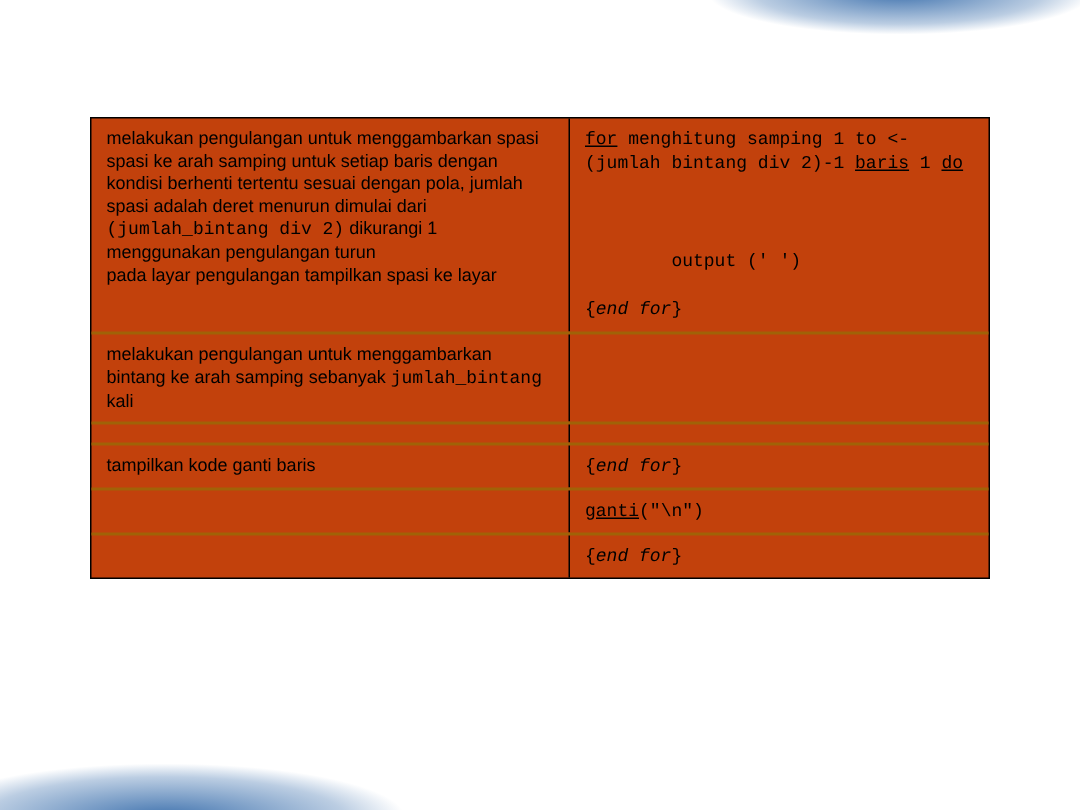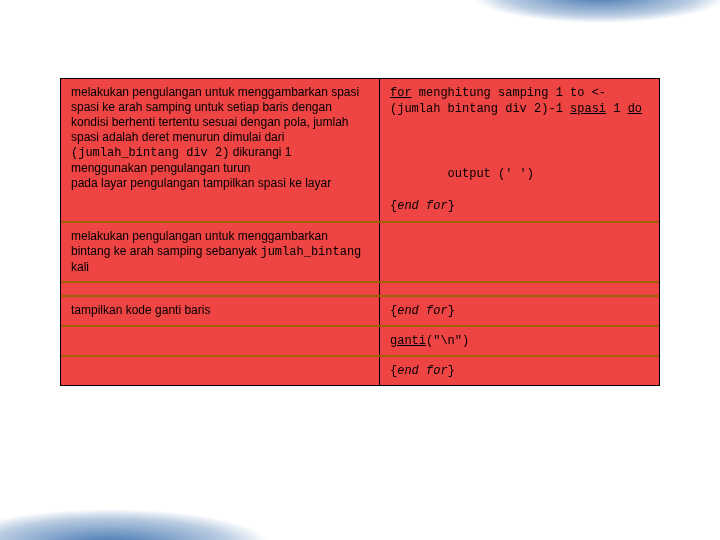--- a/index.html
+++ b/index.html
@@ -30,21 +30,21 @@
     pointer-events: none;
   }
   .card {
     position: absolute;
     top: 78px;
     left: 60px;
     width: 598px;
     border: 1px solid #000;
     display: flex;
     flex-direction: column;
-    background: #ef4444;
+    background: #c2410c;
   }
   .row {
     display: flex;
     align-items: stretch;
     border-top: 2px solid #a16207;
   }
   .row:first-child { border-top: none; }
   .left {
     width: 298px;
     padding: 6px 10px 6px 10px;
@@ -66,21 +66,21 @@
 </style>
 </head>
 <body>
 
 <div class="accent-top"></div>
 <div class="accent-bottom"></div>
 
 <div class="card">
     <div class="row">
       <div class="left">melakukan pengulangan untuk menggambarkan spasi spasi ke arah samping untuk setiap baris dengan kondisi berhenti tertentu sesuai dengan pola, jumlah spasi adalah deret menurun dimulai dari <span class="mono">(jumlah_bintang div 2)</span> dikurangi 1 menggunakan pengulangan turun<br>pada layar pengulangan tampilkan spasi ke layar</div>
-      <div class="right"><span class="kw">for</span><span> menghitung samping 1 to &lt;- (jumlah bintang div 2)-1 </span><span class="kw">spasi</span><span> 1 </span><span class="kw">do</span><span>
+      <div class="right"><span class="kw">for</span><span> menghitung samping 1 to &lt;- (jumlah bintang div 2)-1 </span><span class="kw">baris</span><span> 1 </span><span class="kw">do</span><span>
 
 
 
         output (' ')
 
 {</span><span style="font-style: italic;">end for</span><span>}</span></div>
     </div>
     <div class="row">
       <div class="left">melakukan pengulangan untuk menggambarkan bintang ke arah samping sebanyak <span class="mono">jumlah_bintang</span> kali</div>
     </div>

